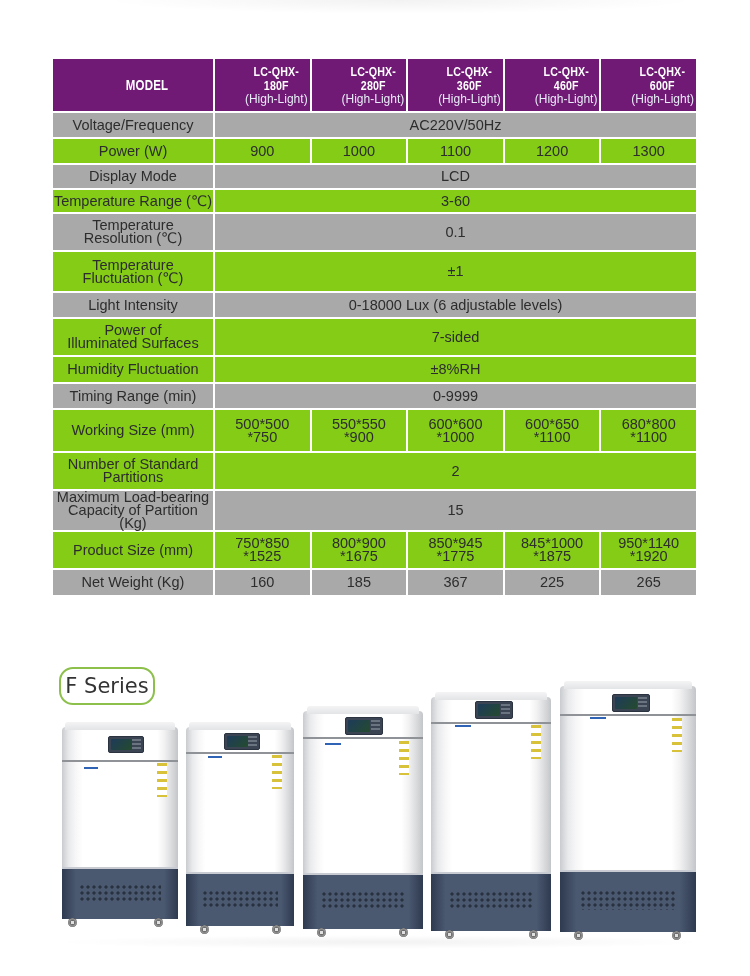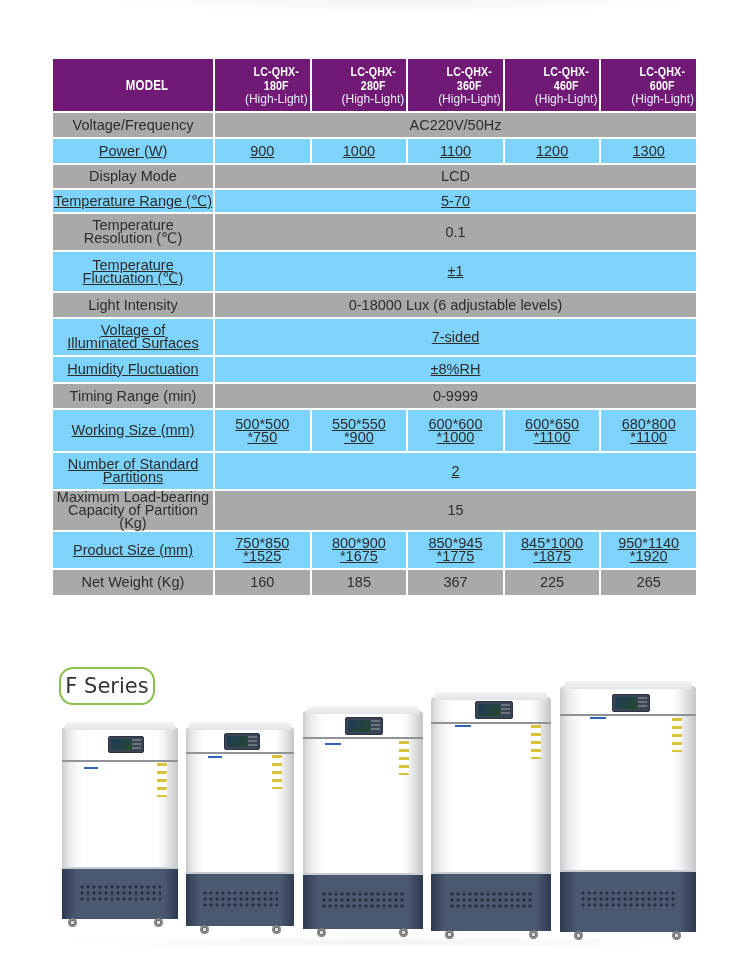--- a/index.html
+++ b/index.html
@@ -24,21 +24,21 @@
   table.spec th {
     background: #701a75; color: #ffffff; height: 52px; padding-left: 28px;
   }
   th .model-name {
     display: block; font-family: "Liberation Sans", sans-serif; font-weight: bold;
     font-size: 13px; letter-spacing: 0.2px; transform: scaleX(0.82); line-height: 14px;
   }
   th .model-sub { display: block; font-size: 12px; line-height: 12px; color: #e8ecf7; }
   th.model-label .model-name { font-size: 14px; }
   tr.dark td { background: #a9a9a9; }
-  tr.light td { background: #7dd3fc; text-decoration: underline; }
+  tr.light td { background: #84cc16; }
   td.lbl { font-size: 14px; }
   td .two { display: block; line-height: 13px; }
   .h24 td { height: 24px; }
   .h23 td { height: 23px; }
   .h22 td { height: 22px; }
   .h36 td { height: 36px; }
   .h39 td { height: 39px; }
   .h41 td { height: 41px; }
   .h25 td { height: 25px; }
 
@@ -150,21 +150,21 @@
       <td>1100</td>
       <td>1200</td>
       <td>1300</td>
     </tr>
     <tr class="dark h23">
       <td class="lbl">Display Mode</td>
       <td colspan="5">LCD</td>
     </tr>
     <tr class="light h22">
       <td class="lbl">Temperature Range (℃)</td>
-      <td colspan="5">5-70</td>
+      <td colspan="5">3-60</td>
     </tr>
     <tr class="dark h36">
       <td class="lbl">
         <span class="two">Temperature</span>
         <span class="two">Resolution (℃)</span>
       </td>
       <td colspan="5">0.1</td>
     </tr>
     <tr class="light h39">
       <td class="lbl">
@@ -172,21 +172,21 @@
         <span class="two">Fluctuation (℃)</span>
       </td>
       <td colspan="5">±1</td>
     </tr>
     <tr class="dark h24">
       <td class="lbl">Light Intensity</td>
       <td colspan="5">0-18000 Lux (6 adjustable levels)</td>
     </tr>
     <tr class="light h36">
       <td class="lbl">
-        <span class="two">Voltage of</span>
+        <span class="two">Power of</span>
         <span class="two">Illuminated Surfaces</span>
       </td>
       <td colspan="5">7-sided</td>
     </tr>
     <tr class="light h25">
       <td class="lbl">Humidity Fluctuation</td>
       <td colspan="5">±8%RH</td>
     </tr>
     <tr class="dark h24">
       <td class="lbl">Timing Range (min)</td>

